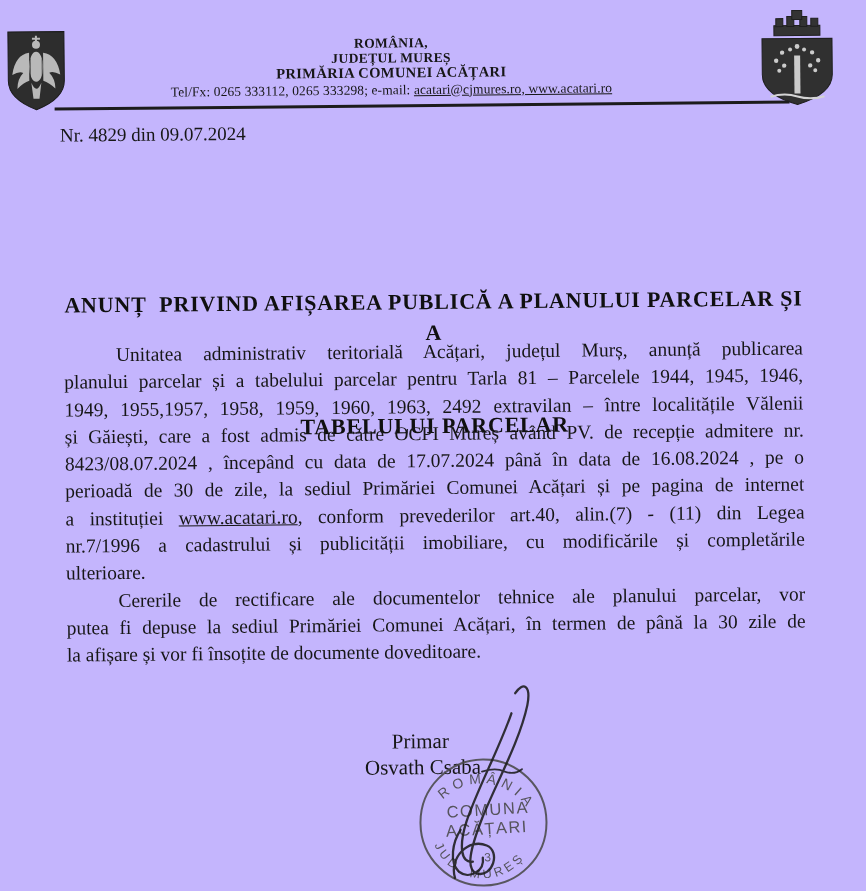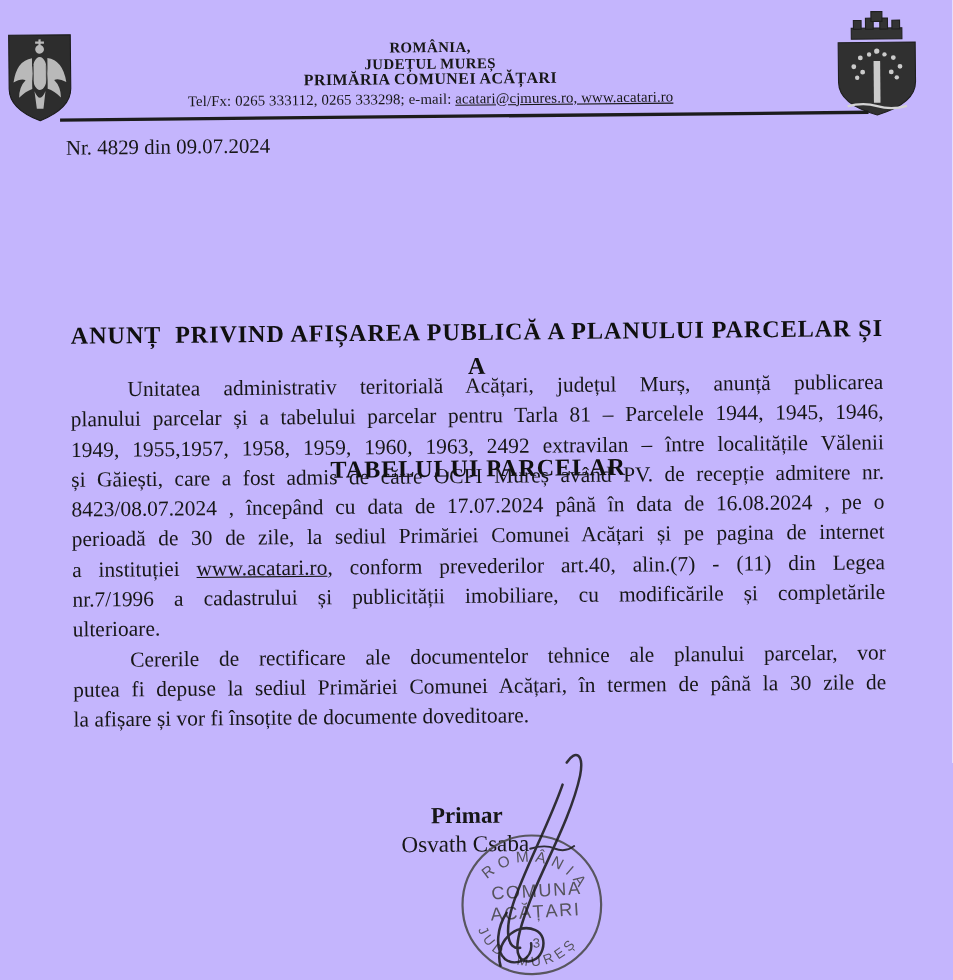--- a/index.html
+++ b/index.html
@@ -29,21 +29,21 @@
     white-space:pre-wrap;color:#101010;}
 
   
   .bodytext{position:absolute;left:64px;top:341px;width:739px;font-size:19.5px;}
   .line{height:27.3px;text-align:justify;text-align-last:justify;overflow:hidden;white-space:nowrap;}
   .line.j{white-space:normal;}
   .line.indent{padding-left:52px;}
   .line.last{text-align:left;text-align-last:left;}
 
   
-  .sig-role{position:absolute;left:388px;top:729px;font-size:21px;font-weight:bold;}
+  .sig-role{position:absolute;left:388px;top:729px;font-size:21px;}
   .sig-name{position:absolute;left:361px;top:755px;font-size:21px;}
   .stamp{position:absolute;left:412px;top:756px;width:134px;height:134px;opacity:.88;}
   .sig-ink{position:absolute;left:396px;top:680px;width:160px;height:212px;}
 </style>
 </head>
 <body>
 
 <div class="sheet">
   <div class="tilt">
 

